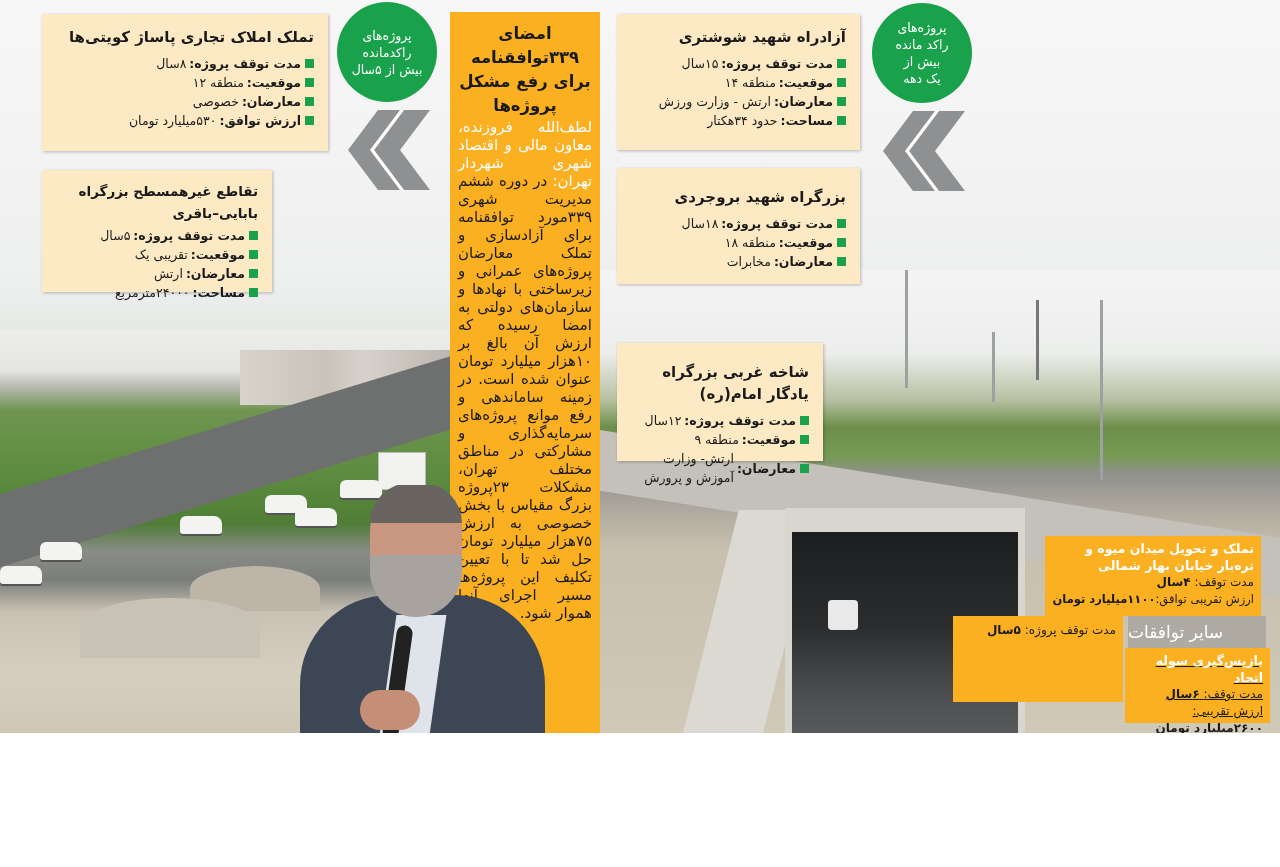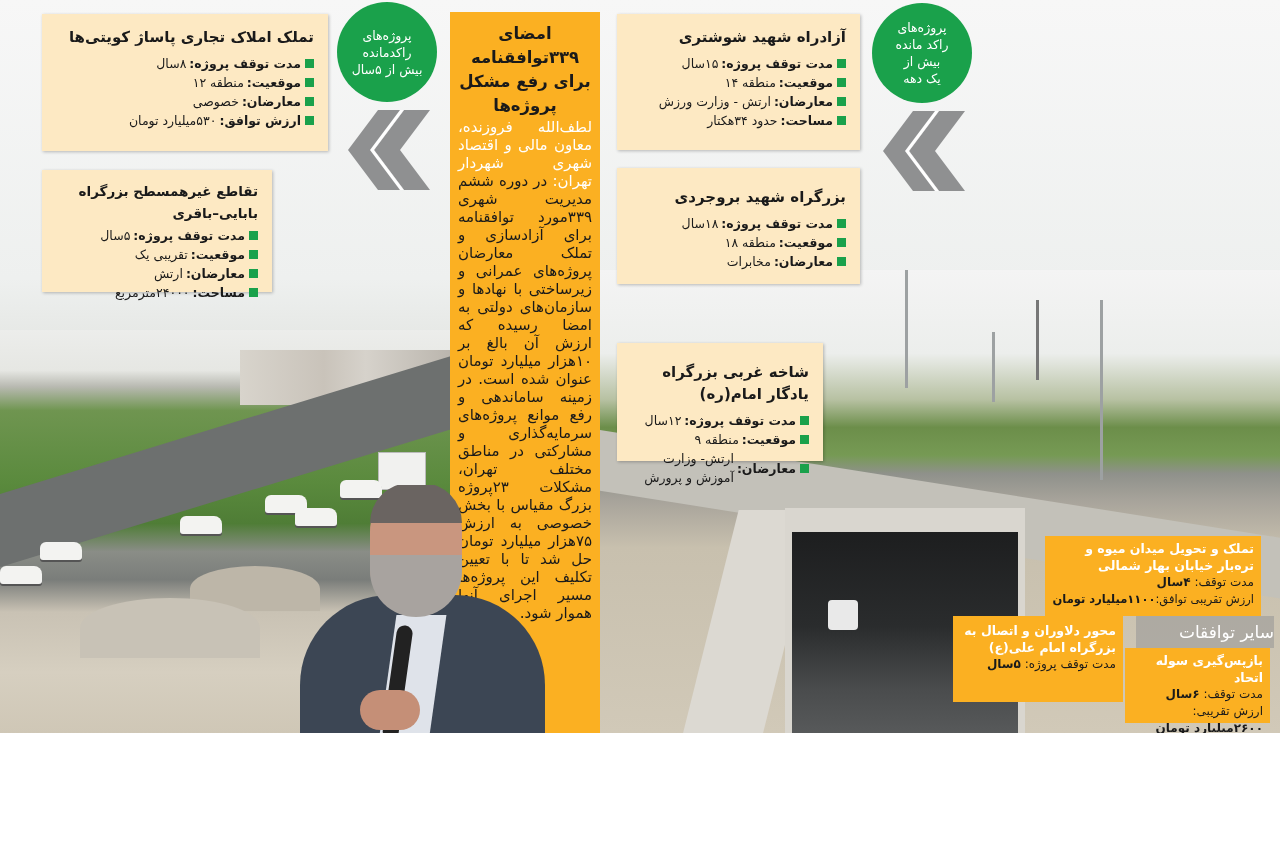--- a/index.html
+++ b/index.html
@@ -96,23 +96,22 @@
 
     
     .obox {
       position: absolute; background: #fbb022; direction: rtl; text-align: right;
       padding: 4px 7px; color: #1a1a1a; font-size: 12px; line-height: 17px;
     }
     .obox .otitle { color: #ffffff; font-weight: bold; font-size: 12.5px; line-height: 17px; }
     .obox .bold { font-weight: bold; }
     .other-title {
       position: absolute; left: 1128px; top: 616px; width: 138px; height: 32px; direction: rtl;
-      text-align: right; color: #ffffff; font-size: 17px; line-height: 32px;
+      text-align: left; color: #ffffff; font-size: 17px; line-height: 32px;
       background: rgba(150,150,150,0.55);
-      margin-left: 8px;
     }
   </style>
 </head>
 <body>
 
 <div class="stage">
 
   <div class="photo-left">
     <div class="buildings"></div>
     <div class="road"></div>
@@ -292,24 +291,23 @@
 
   <div class="obox" style="left:1045px;top:536px;width:216px;height:80px;">
     <div class="otitle">تملک و تحویل میدان میوه و تره‌بار خیابان بهار شمالی</div>
     <div><span>مدت توقف:</span> <span class="bold">۴سال</span></div>
     <div style="font-size:11.5px;"><span>ارزش تقریبی توافق:</span><span class="bold">۱۱۰۰میلیارد تومان</span></div>
   </div>
 
   <div class="other-title">سایر توافقات</div>
 
   <div class="obox" style="left:953px;top:616px;width:170px;height:86px;padding-top:6px;">
-    <div class="otitle">محور دلاوران و اتصال به بزرگراه امام علی(ع)</div>
     <div><span>مدت توقف پروژه:</span> <span class="bold">۵سال</span></div>
   </div>
 
-  <div class="obox" style="left:1125px;top:648px;width:145px;height:75px;">
+  <div class="obox" style="left:1125px;top:648px;width:145px;height:75px;text-decoration:underline;">
     <div class="otitle">بازپس‌گیری سوله اتحاد</div>
     <div><span>مدت توقف:</span> <span class="bold">۶سال</span></div>
     <div>ارزش تقریبی:</div>
     <div class="bold">۲۶۰۰میلیارد تومان</div>
   </div>
 
 </div>
 
 </body></html>

